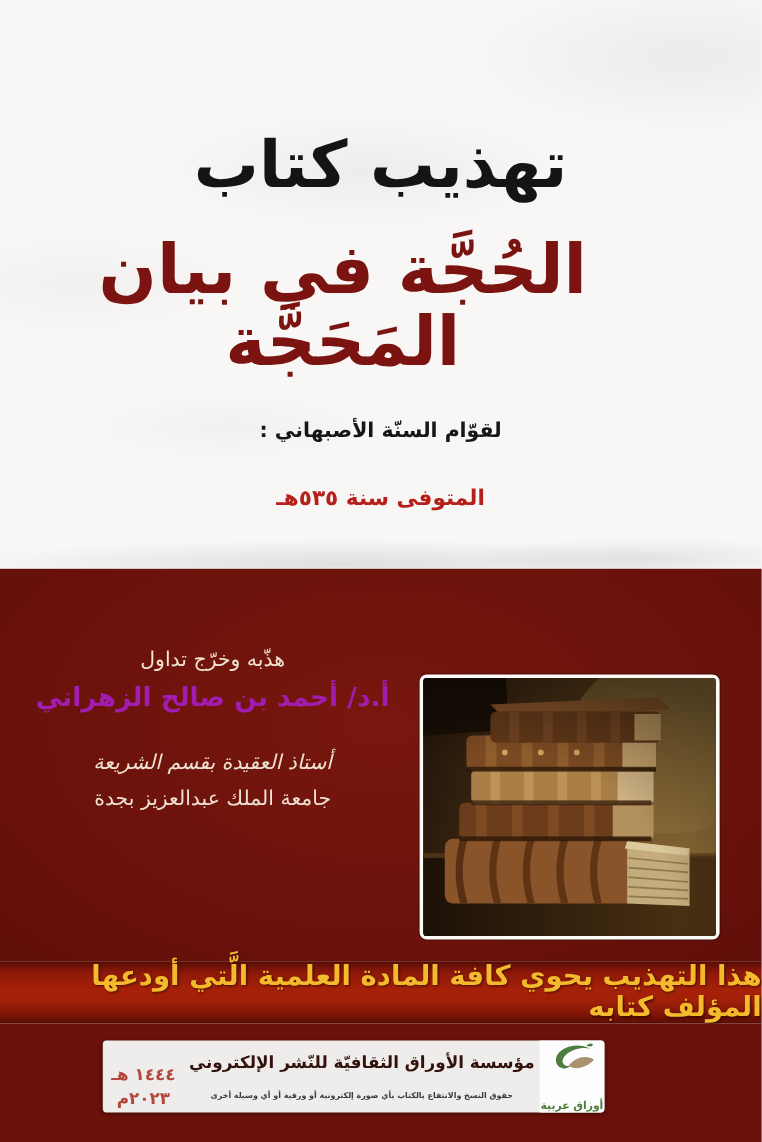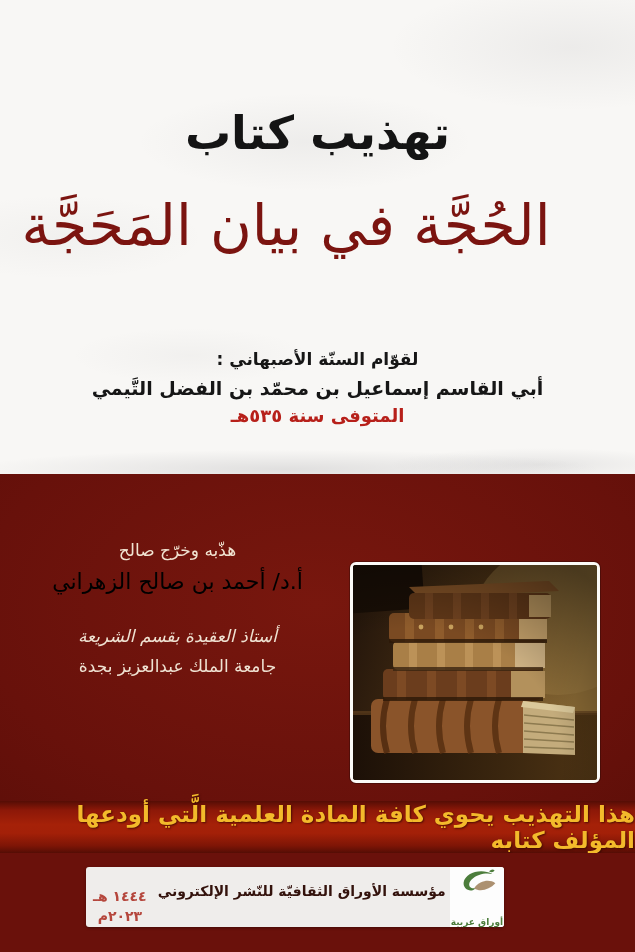--- a/index.html
+++ b/index.html
@@ -15,26 +15,26 @@
       radial-gradient(ellipse 240px 70px at 48% 30%, rgba(115,115,120,.08), transparent 70%),
       radial-gradient(ellipse 260px 90px at 90% 10%, rgba(115,115,120,.09), transparent 70%),
       radial-gradient(ellipse 200px 60px at 10% 50%, rgba(115,115,120,.05), transparent 70%),
       radial-gradient(ellipse 170px 40px at 30% 75%, rgba(115,115,120,.05), transparent 70%),
       radial-gradient(ellipse 420px 26px at 45% 99%, rgba(100,100,108,.16), transparent 75%),
       radial-gradient(ellipse 200px 22px at 85% 98%, rgba(100,100,108,.12), transparent 75%),
       #f8f7f5;
   }
   .kicker{
     position:absolute;top:106px;left:0;width:635px;
-    text-align:center;font-size:46px;font-weight:bold;color:#141414;
+    text-align:center;font-size:54px;font-weight:bold;color:#141414;
     letter-spacing:1px;
   }
   .main-title{
     position:absolute;top:196px;left:0;width:572px;margin:0;
-    text-align:center;font-size:57px;font-weight:normal;color:#7b1410;
+    text-align:center;font-size:57px;font-weight:bold;color:#7b1410;
     line-height:1.05;
   }
   .author-intro{
     position:absolute;top:349px;left:0;width:635px;
     text-align:center;font-size:17px;font-weight:bold;color:#161616;
   }
   .author-name{
     position:absolute;top:377px;left:0;width:635px;
     text-align:center;font-size:19px;font-weight:bold;color:#161616;
   }
@@ -46,21 +46,21 @@
   .red-section{
     position:absolute;top:474px;left:0;width:635px;height:327px;
     background:radial-gradient(ellipse at 50% 40%, #78170e 0%, #68110b 75%, #600f09 100%);
   }
   .edited-label{
     position:absolute;top:540px;right:280px;width:355px;
     text-align:center;font-size:17px;color:#f1e4d2;
   }
   .editor-name{
     position:absolute;top:569px;right:280px;width:355px;
-    text-align:center;font-size:22px;font-weight:normal;color:#000000;
+    text-align:center;font-size:22px;font-weight:bold;color:#a21caf;
   }
   .editor-role1{
     position:absolute;top:626px;right:280px;width:355px;
     text-align:center;font-size:17px;color:#efe2d2;font-style:italic;
   }
   .editor-role2{
     position:absolute;top:656px;right:280px;width:355px;
     text-align:center;font-size:17px;color:#efe2d2;padding-left:28px;
   }
   .photo{
@@ -112,26 +112,25 @@
 </head>
 <body>
 
 <div class="page">
 
   <div class="top-section"></div>
 
   <div class="kicker">تهذيب كتاب</div>
   <h1 class="main-title">الحُجَّة في بيان المَحَجَّة</h1>
   <div class="author-intro">لقوّام السنّة الأصبهاني :</div>
-  <div class="author-name">أبي القاسم إسماعيل بن محمّد بن الفضل التَّيمي</div>
   <div class="death-note">المتوفى سنة ٥٣٥هـ</div>
 
   <section class="red-section"></section>
 
-  <div class="edited-label">هذّبه وخرّج صالح</div>
+  <div class="edited-label">هذّبه وخرّج تداول</div>
   <div class="editor-name">أ.د/ أحمد بن صالح الزهراني</div>
   <div class="editor-role1">أستاذ العقيدة بقسم الشريعة</div>
   <div class="editor-role2">جامعة الملك عبدالعزيز بجدة</div>
 
   <figure class="photo">
     <svg viewBox="0 0 244 215" preserveAspectRatio="none">
       <defs>
         <linearGradient id="bgG" x1="0" y1="0" x2="1" y2="0.25">
           <stop offset="0" stop-color="#20130a"></stop>
           <stop offset="0.55" stop-color="#4a3115"></stop>
@@ -222,20 +221,21 @@
   </div>
 
   <footer class="bottom-section">
     <div class="pub-card">
       <div class="dates">
         <div>١٤٤٤ هـ</div>
         <div>٢٠٢٣م</div>
       </div>
       <div class="pub-block">
         <div class="pub-title">مؤسسة الأوراق الثقافيّة للنّشر الإلكتروني</div>
+        <div class="rights">حقوق النسخ والانتفاع بالكتاب بأي صورة إلكترونية أو ورقية أو أي وسيلة أخرى</div>
       </div>
       <div class="logo-block">
         <svg width="46" height="34" viewBox="0 0 60 44">
           <path d="M52 10 C36 1 13 8 11 22 C10 32 22 37 28 30 C19 32 16 24 22 18 C31 9 44 8 52 10 Z" fill="#4c7d3c"></path>
           <path d="M26 30 C34 19 48 17 56 23 C48 32 34 36 26 30 Z" fill="#ac9171"></path>
           <path d="M47 6 q5 -4 8 -1 q-3 4 -8 1 Z" fill="#4c7d3c"></path>
         </svg>
         <div class="logo-text">أوراق عربية</div>
       </div>
     </div>

